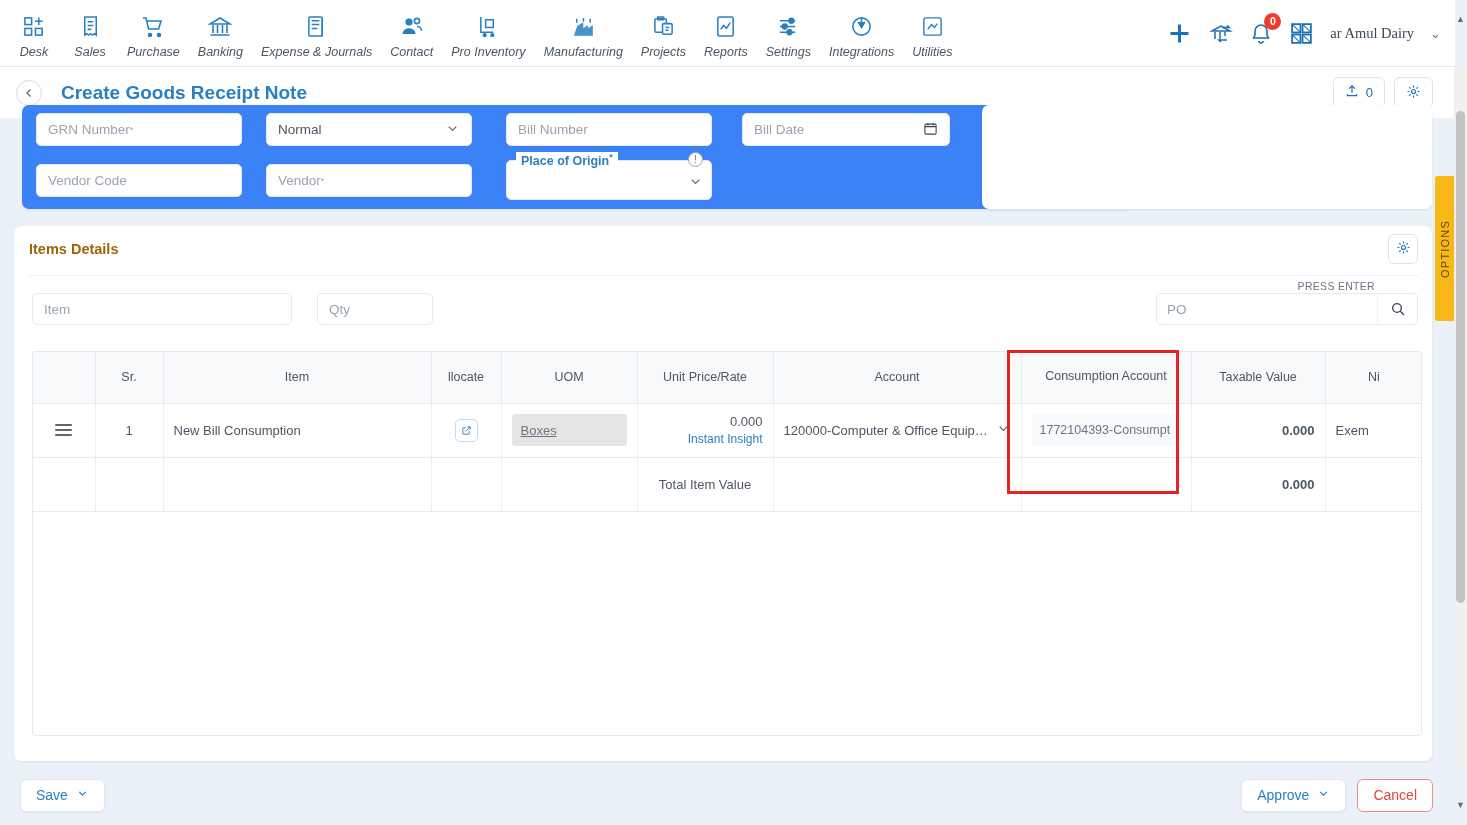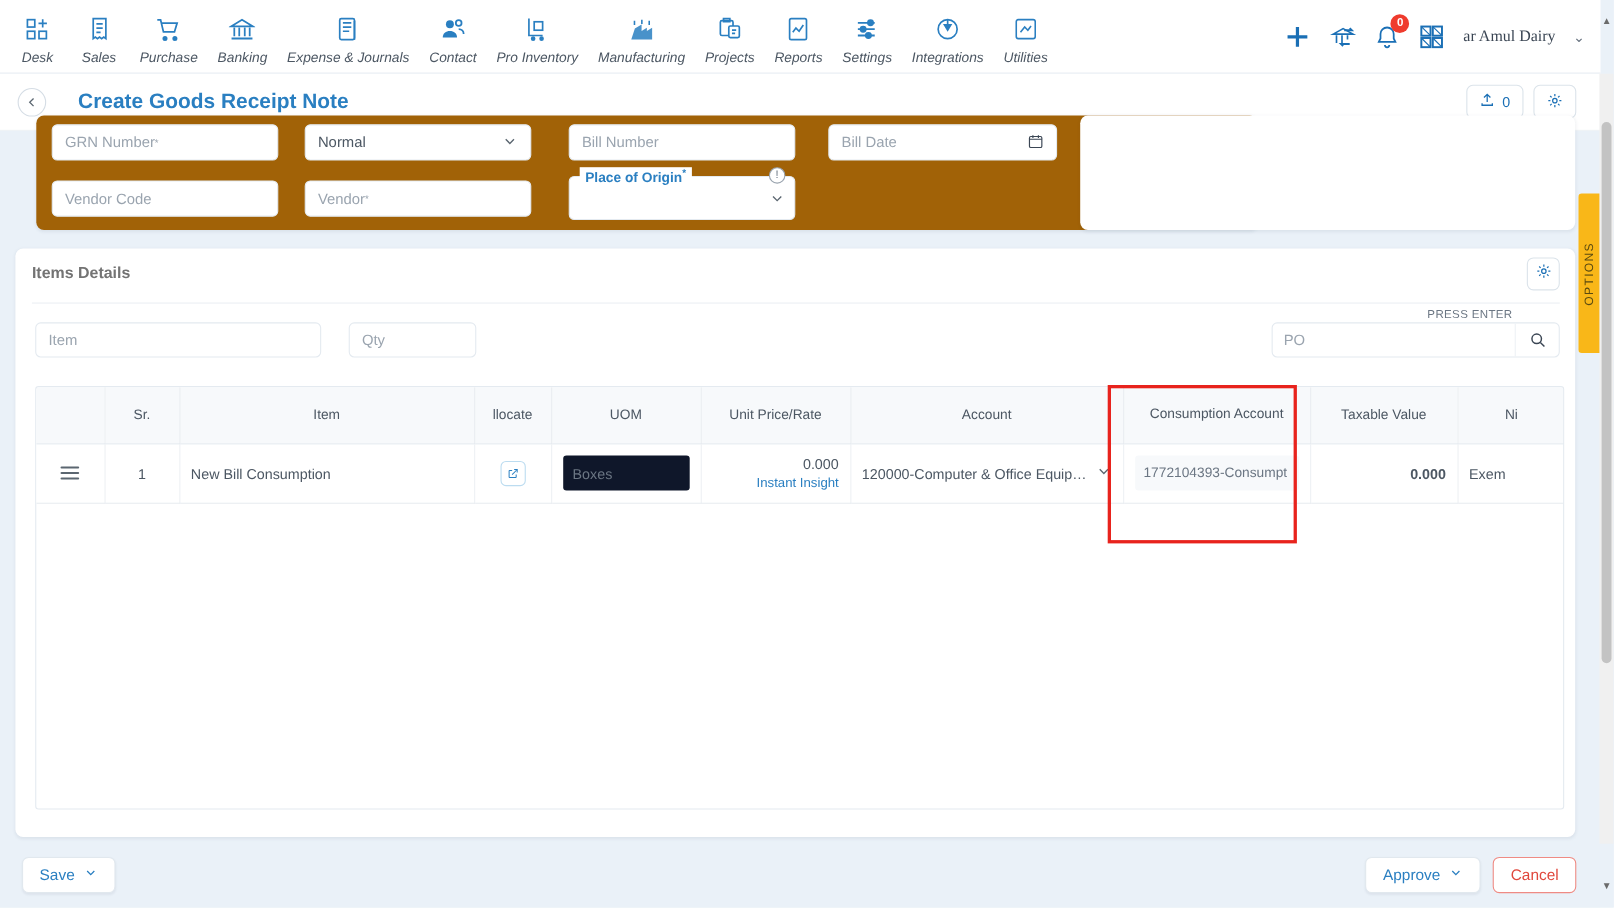--- a/index.html
+++ b/index.html
@@ -45,32 +45,32 @@
   .pagehead {
     position: absolute; top: 67px; left: 0; width: 1455px; height: 52px;
     background: #fff; display: flex; align-items: center; padding-left: 16px;
     border-bottom: 1px solid #eef2f6;
   }
   .back-btn {
     width: 26px; height: 26px; border-radius: 50%; border: 1px solid #d5dde5;
     display: flex; align-items: center; justify-content: center;
     color: #5b6670; cursor: pointer; background: #fff; font-size: 13px;
   }
-  .page-title { font-size: 19px; color: #2a7fc1; font-weight: bold; margin-left: 29px; }
+  .page-title { font-size: 19px; color: #2a7fc1; font-weight: bold; margin-left: 19px; }
   .head-actions { position: absolute; right: 22px; display: flex; gap: 9px; }
   .hbtn {
     height: 31px; min-width: 31px; padding: 0 11px; border: 1px solid #dbe3ea;
     border-radius: 6px; background: #fff; display: flex; align-items: center;
     gap: 7px; color: #1a6fb5; cursor: pointer; font-size: 13px;
   }
 
   
   .form-card {
     position: absolute; top: 105px; left: 22px; width: 1110px; height: 104px;
-    background: #a16207; border-radius: 7px; box-shadow: 0 1px 3px rgba(40,60,90,.08); margin-left: 11px;
+    background: #3b82f6; border-radius: 7px; box-shadow: 0 1px 3px rgba(40,60,90,.08);
   }
   .form-card2 {
     position: absolute; top: 105px; left: 982px; width: 450px; height: 104px;
     background: #fff; border-radius: 7px; box-shadow: 0 1px 3px rgba(40,60,90,.08);
   }
   .fld {
     position: absolute; border: 1px solid #e4eaf0; border-radius: 5px;
     height: 33px; background: #fff; display: flex; align-items: center;
     padding: 0 11px; font-size: 13.5px; color: #9aa4af; cursor: text;
   }
@@ -92,21 +92,21 @@
     border-radius: 50%; border: 1px solid #9aa4af; color: #6b7683;
     font-size: 10px; display: flex; align-items: center; justify-content: center;
     background: #fff; cursor: pointer;
   }
 
   
   .items-card {
     position: absolute; top: 226px; left: 14px; width: 1418px; height: 535px;
     background: #fff; border-radius: 7px; box-shadow: 0 1px 3px rgba(40,60,90,.08);
   }
-  .items-title { position: absolute; top: 15px; left: 15px; font-size: 14.5px; color: #737373; font-weight: bold; }
+  .items-title { position: absolute; top: 15px; left: 15px; font-size: 14.5px; color: #a16207; font-weight: bold; }
   .items-gear {
     position: absolute; top: 8px; right: 14px; width: 30px; height: 30px;
     border: 1px solid #dbe3ea; border-radius: 6px; background: #fff;
     display: flex; align-items: center; justify-content: center; color: #1a6fb5; cursor: pointer;
   }
   .items-div { position: absolute; top: 49px; left: 15px; width: 1389px; height: 1px; background: #eceff3; }
   .press-enter { position: absolute; top: 54px; right: 57px; font-size: 10.5px; color: #6b7683; letter-spacing: .3px; }
   .po-wrap {
     position: absolute; top: 67px; right: 14px; width: 262px; height: 32px;
     border: 1px solid #e4eaf0; border-radius: 5px; display: flex; align-items: center;
@@ -144,22 +144,22 @@
   .c-uom { width: 136px; }
   .c-price { width: 136px; }
   .c-acct { width: 248px; }
   .c-cons { width: 170px; }
   .c-tax { width: 134px; margin-left: 36px; }
   .c-nil { width: 98px; }
 
   .drag-h { display: flex; flex-direction: column; gap: 3px; align-items: center; cursor: grab; }
   .drag-h span { width: 17px; height: 2px; background: #5b6670; border-radius: 1px; }
   .inp-cell {
-    background: #0f172a; border-radius: 3px; height: 32px; display: flex;
-    align-items: center; padding: 0 9px; font-size: 13px; color: #6b7683; cursor: text;
+    background: #e5e5e5; border-radius: 3px; height: 32px; display: flex;
+    align-items: center; padding: 0 9px; font-size: 13px; color: #6b7683; cursor: text; text-decoration: underline;
   }
   .plain-txt { font-size: 13px; color: #4c5763; }
   .ext-link {
     width: 23px; height: 23px; border: 1px solid #bcdcf0; border-radius: 5px;
     display: flex; align-items: center; justify-content: center; color: #2a7fc1;
     cursor: pointer; margin: 0 auto;
   }
   .price-cell { text-align: right; }
   .price-val { font-size: 13px; color: #4c5763; }
   .insight { font-size: 12px; color: #2a7fc1; cursor: pointer; margin-top: 3px; }
@@ -564,20 +564,33 @@
             </td>
             <td class="c-tax" style="text-align:right; font-weight:bold;">0.000</td>
             <td class="c-nil">Exem</td>
             <td>
               <div class="row-actions">
                 <span class="ra add">+</span>
 
               </div>
             </td>
           </tr>
+          <tr class="total-row">
+            <td class="c-drag"></td>
+            <td class="c-sr"></td>
+            <td class="c-item"></td>
+            <td class="c-alloc"></td>
+            <td class="c-uom"></td>
+            <td class="c-price total-lbl">Total Item Value</td>
+            <td class="c-acct"></td>
+            <td class="c-cons"></td>
+            <td class="c-tax total-val">0.000</td>
+            <td class="c-nil"></td>
+            <td></td>
+          </tr>
         </tbody>
       </table>
     </div>
 
   </div>
 
   <div class="hl-box"></div>
 
   <div class="options-tab">
     <span>OPTIONS</span>

